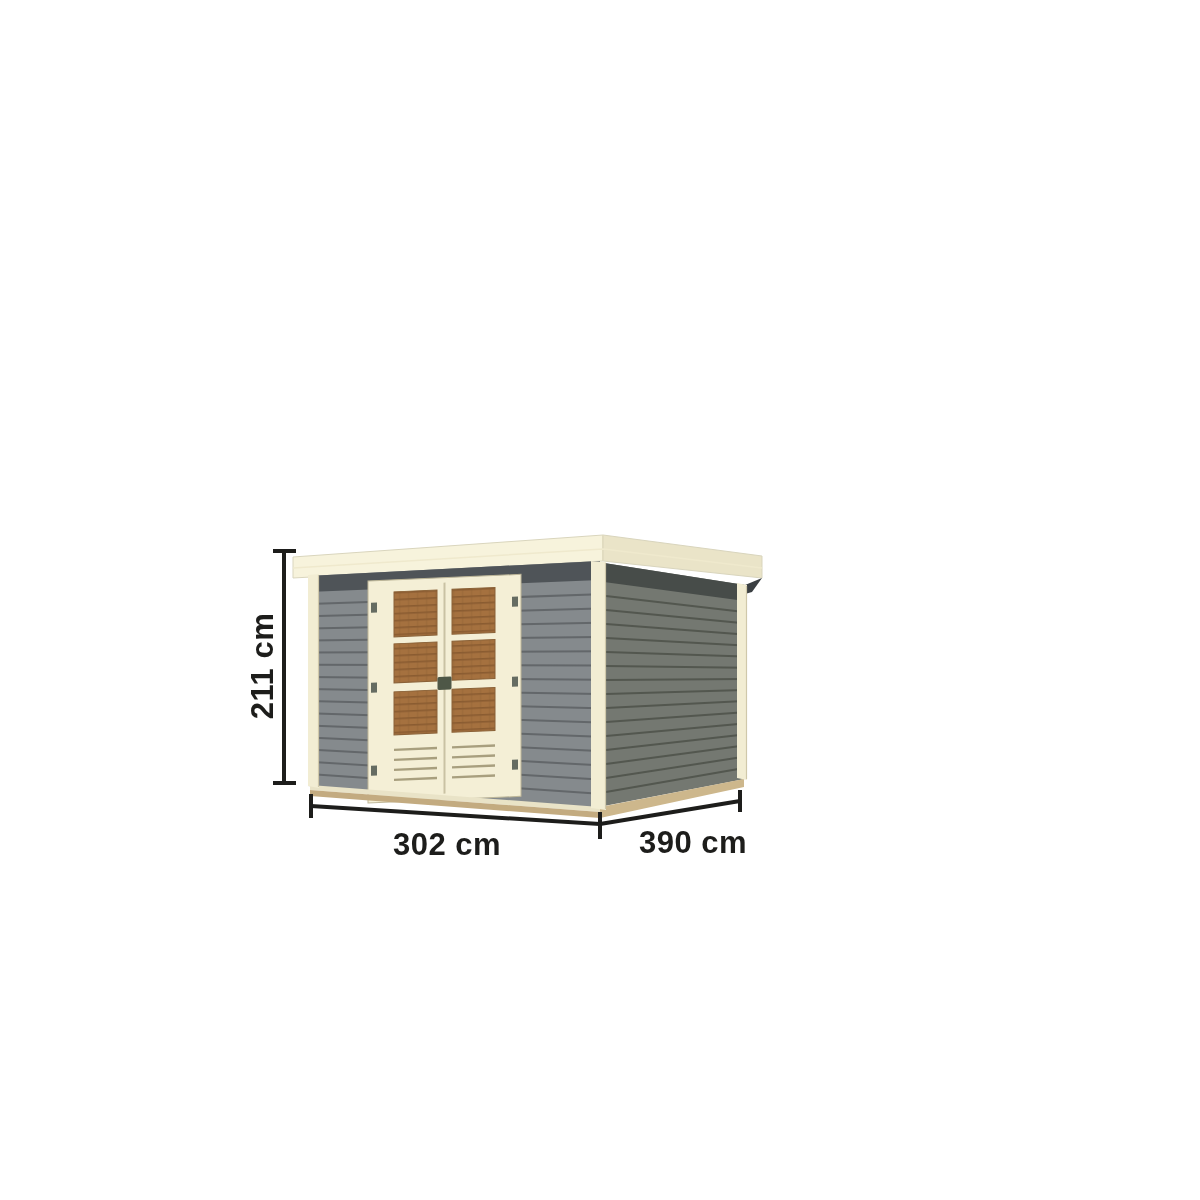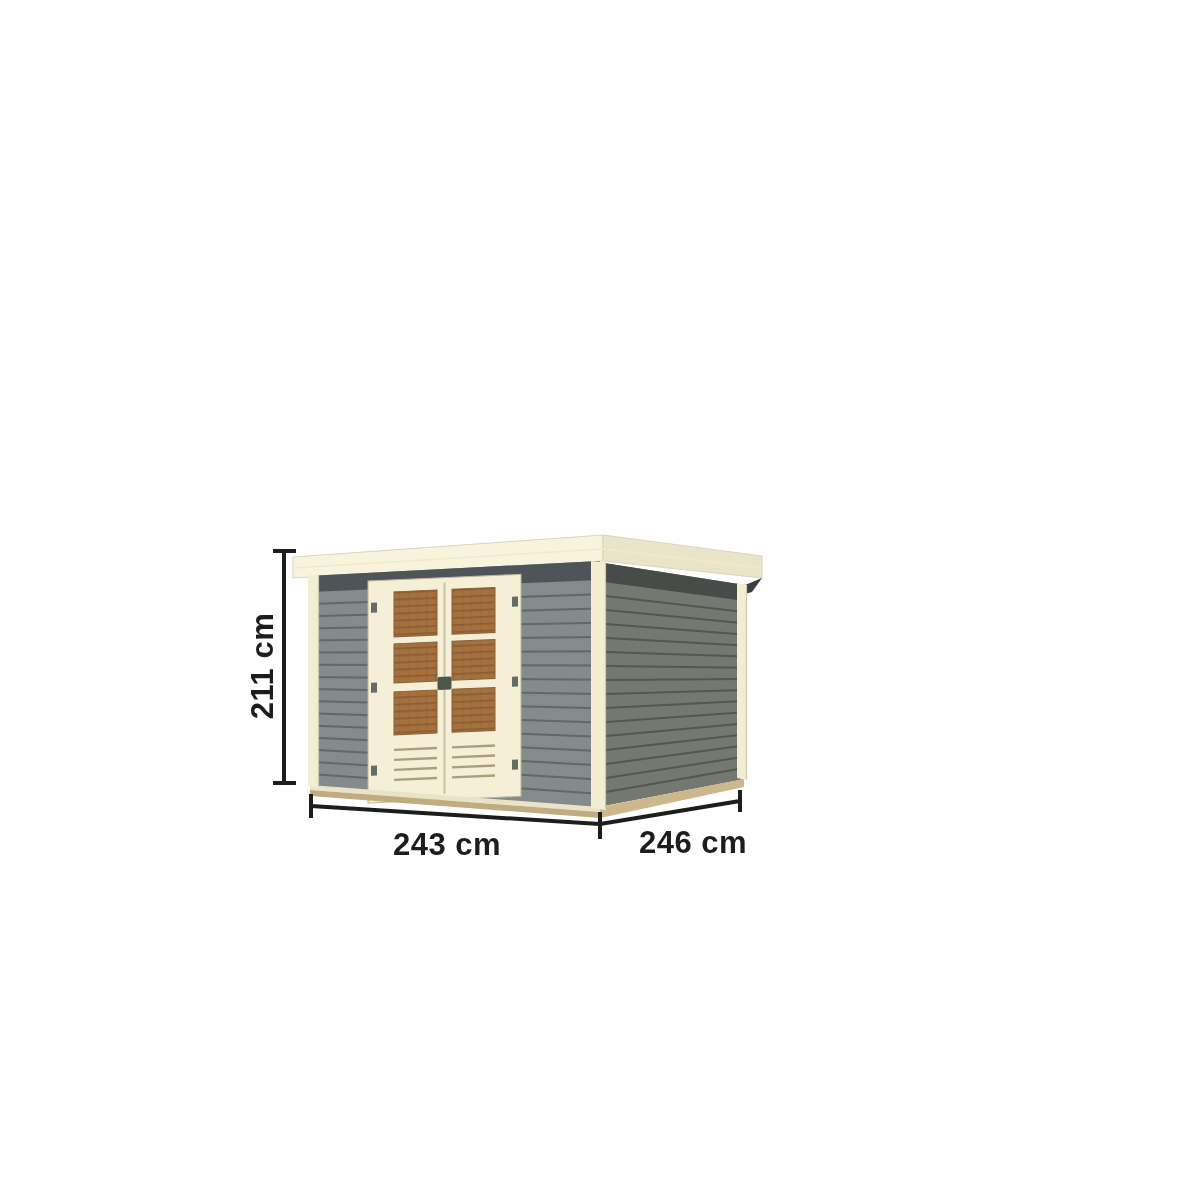--- a/index.html
+++ b/index.html
@@ -171,15 +171,15 @@
         <line class="dim" x1="600" y1="812" x2="600" y2="839"></line>
       </g>
       <g>
         <line class="dim" x1="600" y1="824" x2="740" y2="801"></line>
         <line class="dim" x1="740" y1="790" x2="740" y2="812"></line>
       </g>
     </g>
   </svg>
 
   <div class="dim-label dim-height">211 cm</div>
-  <div class="dim-label dim-width">243 cm</div>
-  <div class="dim-label dim-depth">246 cm</div>
+  <div class="dim-label dim-width">302 cm</div>
+  <div class="dim-label dim-depth">390 cm</div>
 </div>
 
 </body></html>

